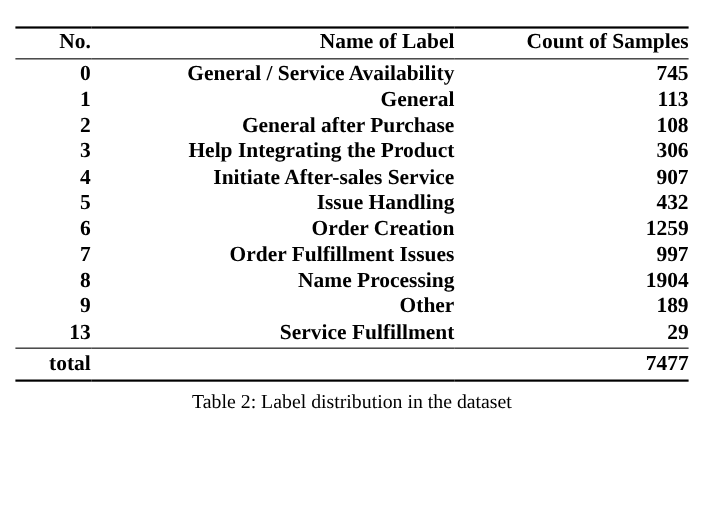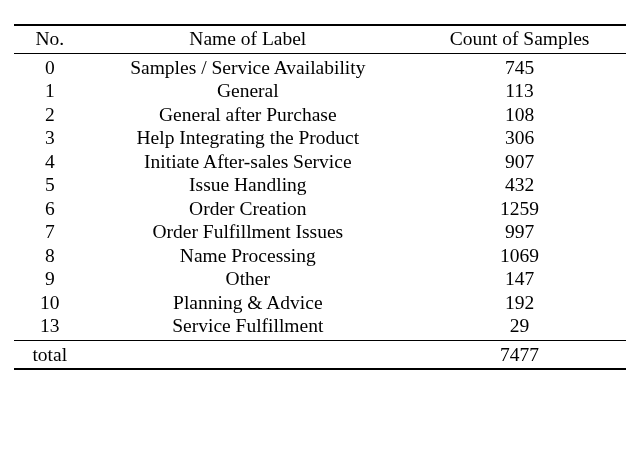--- a/index.html
+++ b/index.html
@@ -21,22 +21,22 @@
     box-sizing: border-box;
     padding: 24px 14px 0 14px;
   }
   table.label-table {
     width: 612px;
     border-collapse: collapse;
     font-size: 19.5px;
     line-height: 1.0;
   }
   table.label-table td, table.label-table th {
-    text-align: center;
-    font-weight: normal;
+    text-align: right;
+    font-weight: bold;
     padding: 1.5px 0 2.5px 0;
     vertical-align: baseline;
     white-space: nowrap;
   }
   .col-no    { width: 66px; padding-left: 3px !important; }
   .col-name  { width: 332px; margin-left: 20px; }
   .col-count { width: 214px; }
 
   thead th {
     padding-top: 3px !important;
@@ -74,21 +74,21 @@
     <thead>
       <tr class="header-row">
         <th class="col-no">No.</th>
         <th class="col-name">Name of Label</th>
         <th class="col-count">Count of Samples</th>
       </tr>
     </thead>
     <tbody>
       <tr class="first-body">
         <td class="col-no">0</td>
-        <td class="col-name">Samples / Service Availability</td>
+        <td class="col-name">General / Service Availability</td>
         <td class="col-count">745</td>
       </tr>
       <tr>
         <td class="col-no">1</td>
         <td class="col-name">General</td>
         <td class="col-count">113</td>
       </tr>
       <tr>
         <td class="col-no">2</td>
         <td class="col-name">General after Purchase</td>
@@ -115,41 +115,37 @@
         <td class="col-count">1259</td>
       </tr>
       <tr>
         <td class="col-no">7</td>
         <td class="col-name">Order Fulfillment Issues</td>
         <td class="col-count">997</td>
       </tr>
       <tr>
         <td class="col-no">8</td>
         <td class="col-name">Name Processing</td>
-        <td class="col-count">1069</td>
+        <td class="col-count">1904</td>
       </tr>
       <tr>
         <td class="col-no">9</td>
         <td class="col-name">Other</td>
-        <td class="col-count">147</td>
-      </tr>
-      <tr>
-        <td class="col-no">10</td>
-        <td class="col-name">Planning &amp; Advice</td>
-        <td class="col-count">192</td>
+        <td class="col-count">189</td>
       </tr>
       <tr class="last-body">
         <td class="col-no">13</td>
         <td class="col-name">Service Fulfillment</td>
         <td class="col-count">29</td>
       </tr>
     </tbody>
     <tfoot>
       <tr class="total-row">
         <td class="col-no">total</td>
         <td class="col-name"></td>
         <td class="col-count">7477</td>
       </tr>
     </tfoot>
   </table>
 
+  <div class="caption">Table 2: Label distribution in the dataset</div>
 
 </div>
 
 </body></html>

